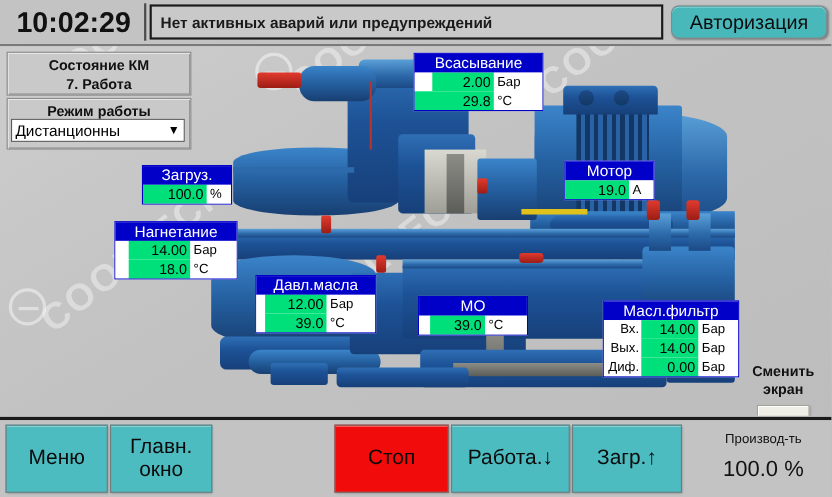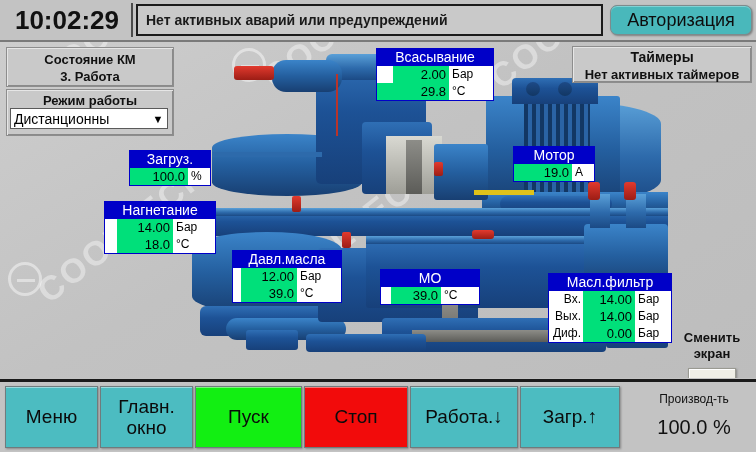--- a/index.html
+++ b/index.html
@@ -211,35 +211,31 @@
 
       <div class="mp" style="left:150px; top:30px; width:2px; height:62px; background:#b9342a;"></div>
       <div class="mp" style="left:26px; top:108px; width:110px; height:5px; background:#2d6aab;"></div>
       <div class="mp" style="left:288px; top:146px; width:60px; height:5px; background:#e0c21a;"></div>
       <div class="mp blu" style="left:60px; top:286px; width:52px; height:20px; border-radius:3px;"></div>
       <div class="mp blu" style="left:120px; top:290px; width:120px; height:18px; border-radius:4px;"></div>
     </div>
 
     <div class="gbox" style="left:6px; top:5px; width:168px; height:40px;">
       <div class="gbox-t" style="margin-top:3px;">Состояние КМ</div>
-      <div class="gbox-t">3. Работа</div>
+      <div class="gbox-t">7. Работа</div>
     </div>
 
     <div class="gbox" style="left:6px; top:47px; width:168px; height:47px;">
       <div class="gbox-t" style="margin-top:2px;">Режим работы</div>
     </div>
     <div class="combo" style="left:10px; top:66px; width:158px;">
       <span class="combo-txt">Дистанционны</span>
       <span class="combo-arrow">▼</span>
     </div>
 
-    <div id="timers">
-      <div class="t1" style="margin-top:1px;">Таймеры</div>
-      <div class="t2">Нет активных таймеров</div>
-    </div>
 
     <div class="vpanel" style="left:376px; top:6px; width:118px;">
       <div class="vtitle">Всасывание</div>
       <div class="vrow">
         <div class="vpad" style="width:16px;"></div>
         <div class="vnum" style="width:56px;">2.00</div>
         <div class="vunit" style="width:44px;">Бар</div>
       </div>
       <div class="vrow">
         <div class="vnum" style="width:72px;">29.8</div>
@@ -333,21 +329,20 @@
 
   </div>
 
   <div id="botrule"></div>
   <div id="bottom">
     <div class="bbtn teal" style="left:5px; width:93px;">Меню</div>
     <div class="bbtn teal" style="left:100px; width:93px; flex-direction:column;">
       <span class="two">Главн.</span>
       <span class="two">окно</span>
     </div>
-    <div class="bbtn green" style="left:195px; width:107px;">Пуск</div>
     <div class="bbtn redb" style="left:304px; width:104px;">Стоп</div>
     <div class="bbtn teal" style="left:410px; width:108px;">Работа.↓</div>
     <div class="bbtn teal" style="left:520px; width:100px;">Загр.↑</div>
     <div id="prod">
       <div class="pt">Производ-ть</div>
       <div class="pv">100.0  %</div>
     </div>
   </div>
 
 </div>

